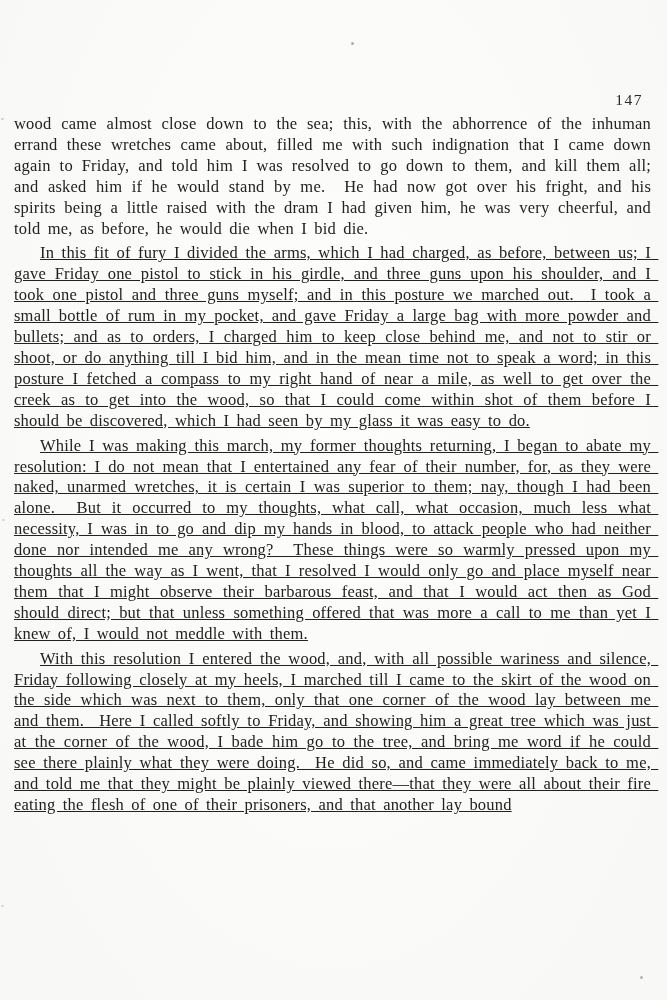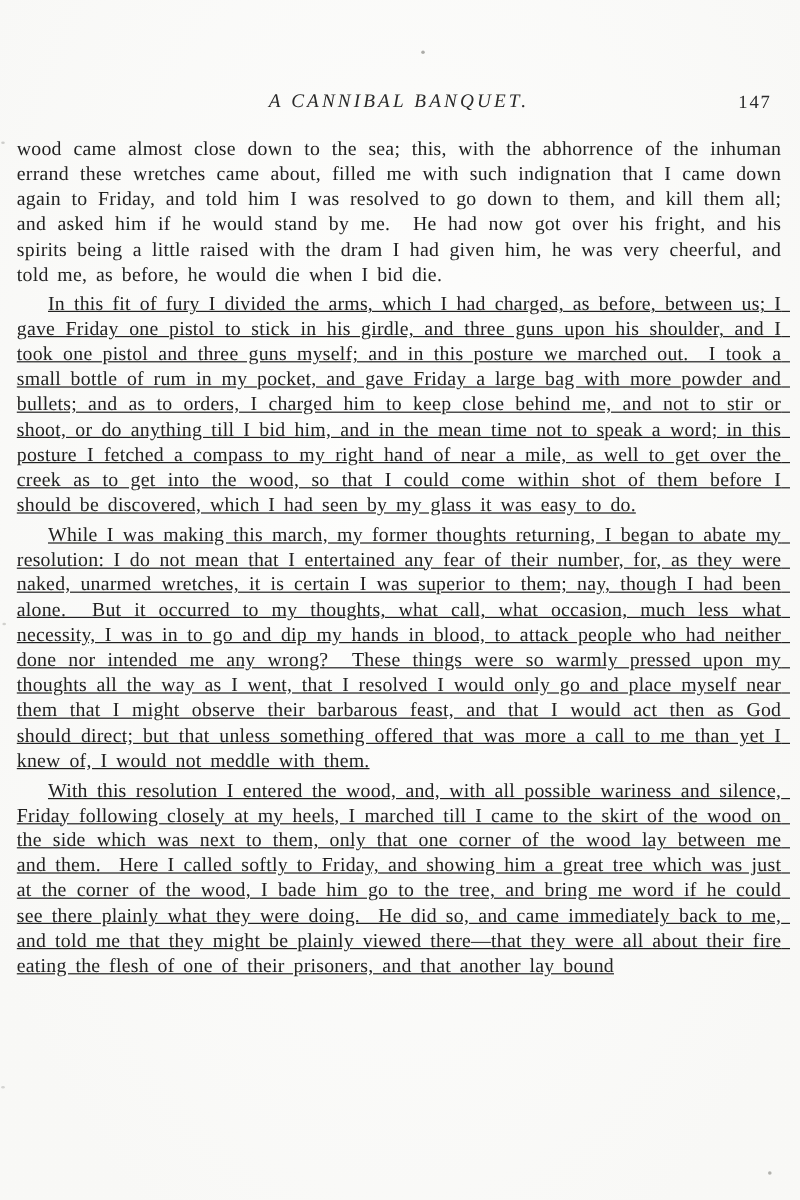--- a/index.html
+++ b/index.html
@@ -35,21 +35,21 @@
     transform: translateX(-50.5%);
     font-style: italic;
     font-size: 16px;
     letter-spacing: 2.6px;
     white-space: nowrap;
     color: #2a2a2a;
   }
   .folio {
     position: absolute;
     right: 24px;
-    top: 1px;
+    top: 15px;
     font-size: 15.5px;
     letter-spacing: 1.5px;
     color: #2a2a2a;
   }
   .text-block {
     position: absolute;
     top: 110px;
     left: 10px;
     width: 645px;
     text-align: justify;
@@ -77,21 +77,20 @@
   .speck.s3 { left: 1px;   top: 118px; width: 3px; height: 2px; opacity: 0.3;  }
   .speck.s4 { left: 2px;   top: 519px; width: 3px; height: 2px; opacity: 0.28; }
   .speck.s5 { left: 1px;   top: 905px; width: 3px; height: 2px; opacity: 0.25; }
 </style>
 </head>
 <body>
 
 <div class="page">
 
   <div class="running-header">
-    <span class="header-title">A CANNIBAL BANQUET.</span>
     <span class="folio">147</span>
   </div>
 
   <div class="text-block">
     <p class="para">wood came almost close down to the sea; this, with the abhorrence of the inhuman errand these wretches came about, filled me with such indignation that I came down again to Friday, and told him I was resolved to go down to them, and kill them all; and asked him if he would stand by me.  He had now got over his fright, and his spirits being a little raised with the dram I had given him, he was very cheerful, and told me, as before, he would die when I bid die.</p>
     <p class="para indented">In this fit of fury I divided the arms, which I had charged, as before, between us; I gave Friday one pistol to stick in his girdle, and three guns upon his shoulder, and I took one pistol and three guns myself; and in this posture we marched out.  I took a small bottle of rum in my pocket, and gave Friday a large bag with more powder and bullets; and as to orders, I charged him to keep close behind me, and not to stir or shoot, or do anything till I bid him, and in the mean time not to speak a word; in this posture I fetched a compass to my right hand of near a mile, as well to get over the creek as to get into the wood, so that I could come within shot of them before I should be discovered, which I had seen by my glass it was easy to do.</p>
     <p class="para indented">While I was making this march, my former thoughts returning, I began to abate my resolution: I do not mean that I entertained any fear of their number, for, as they were naked, unarmed wretches, it is certain I was superior to them; nay, though I had been alone.  But it occurred to my thoughts, what call, what occasion, much less what necessity, I was in to go and dip my hands in blood, to attack people who had neither done nor intended me any wrong?  These things were so warmly pressed upon my thoughts all the way as I went, that I resolved I would only go and place myself near them that I might observe their barbarous feast, and that I would act then as God should direct; but that unless something offered that was more a call to me than yet I knew of, I would not meddle with them.</p>
     <p class="para indented">With this resolution I entered the wood, and, with all possible wariness and silence, Friday following closely at my heels, I marched till I came to the skirt of the wood on the side which was next to them, only that one corner of the wood lay between me and them.  Here I called softly to Friday, and showing him a great tree which was just at the corner of the wood, I bade him go to the tree, and bring me word if he could see there plainly what they were doing.  He did so, and came immediately back to me, and told me that they might be plainly viewed there—that they were all about their fire eating the flesh of one of their prisoners, and that another lay bound</p>
   </div>
 

